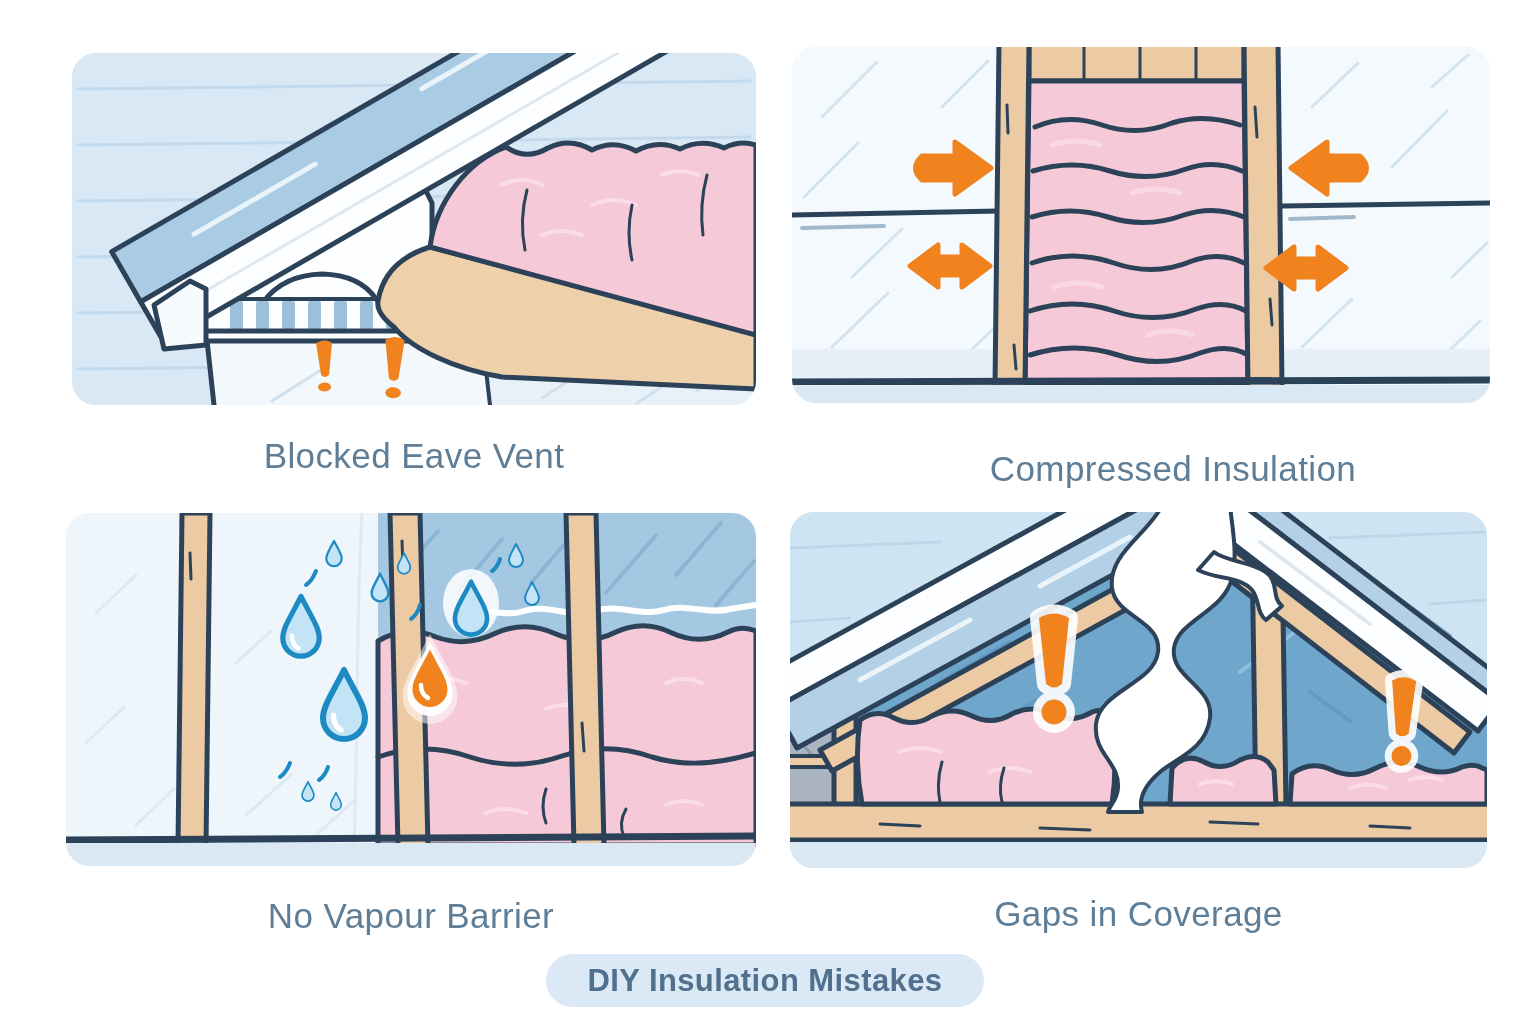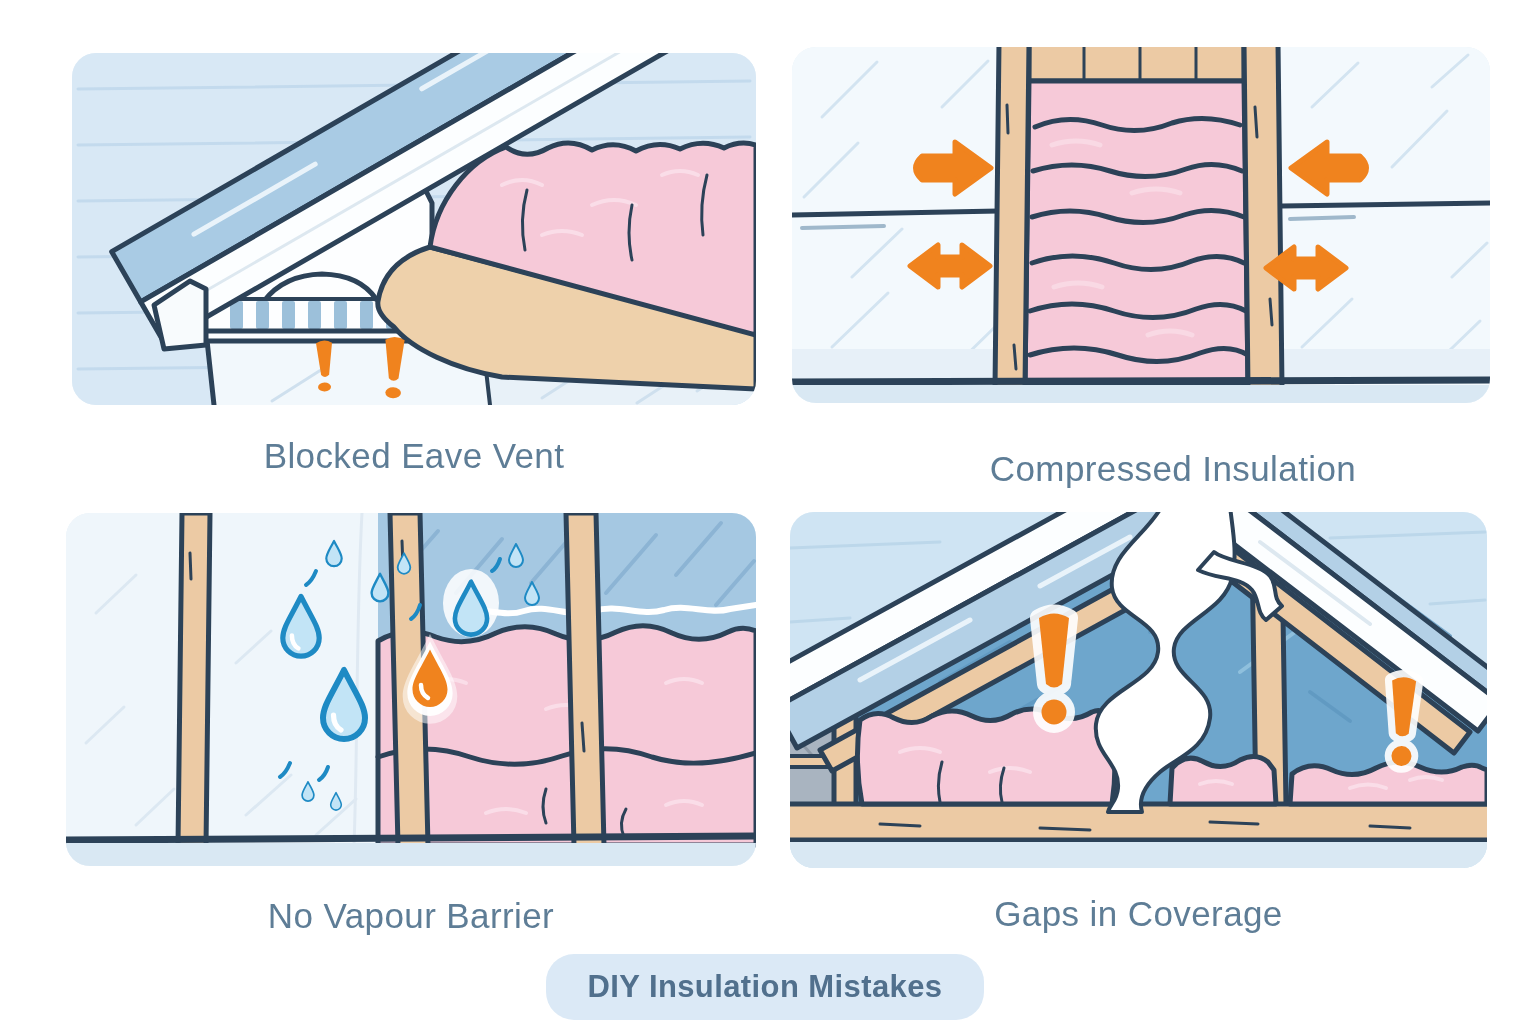--- a/index.html
+++ b/index.html
@@ -387,17 +387,17 @@
 
       <rect x="0" y="330" width="697" height="26" fill="#d9e8f3"></rect>
     </svg>
   </div>
 
   <div class="caption" style="left:72px;top:436px;width:684px;">Blocked Eave Vent</div>
   <div class="caption" style="left:824px;top:433px;width:698px;margin-top:16px;">Compressed Insulation</div>
   <div class="caption" style="left:790px;top:894px;width:697px;">Gaps in Coverage</div>
   <div class="caption" style="left:66px;top:896px;width:690px;">No Vapour Barrier</div>
 
-  <div class="badge" style="left:546px;top:954px;width:438px;height:66px;">
+  <div class="badge" style="left:546px;top:954px;width:438px;height:53px;">
     <span>DIY Insulation Mistakes</span>
   </div>
 
 </div>
 
 </body></html>

